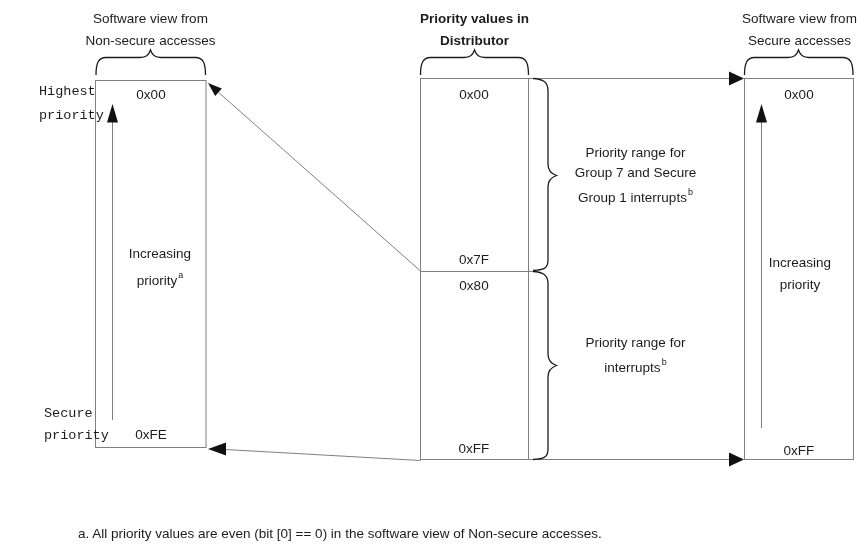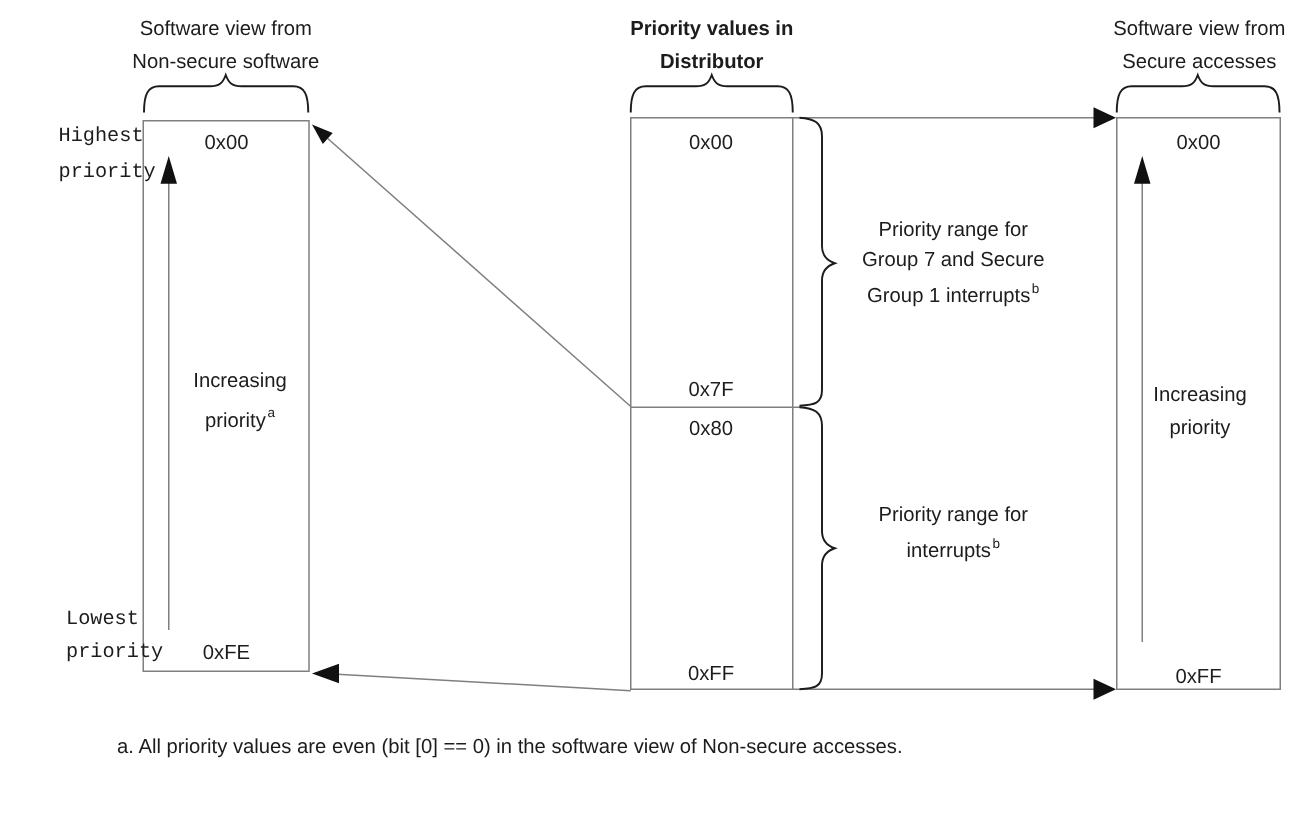--- a/index.html
+++ b/index.html
@@ -11,21 +11,21 @@
     color:#1c1c1c;
     overflow:hidden;
   }
   .canvas svg{position:absolute;left:0;top:0;}
   .txt{position:absolute;font-size:13.5px;line-height:21px;white-space:nowrap;}
   .ctr{text-align:center;}
   .hdr{line-height:22px;}
   .side-label{line-height:24px;font-family:Liberation Mono, monospace;}
   .rangelbl{line-height:20px;}
   sup.fn{font-size:9px;position:relative;top:-1px;vertical-align:super;margin-left:1px;}
-  .footnote{position:absolute;font-size:13.5px;white-space:nowrap;}
+  .footnote{position:absolute;font-size:13.5px;white-space:nowrap;margin-top:36px;}
 </style>
 </head>
 <body>
 
 <div class="canvas">
 
   <svg width="866" height="559" viewBox="0 0 866 559">
 
     <rect x="95.5" y="80.5" width="110.5" height="367" fill="none" stroke="#7f7f7f" stroke-width="1"></rect>
     <rect x="420.5" y="78.5" width="108" height="381" fill="none" stroke="#7f7f7f" stroke-width="1"></rect>
@@ -53,37 +53,37 @@
     <path d="M96 75 C96 63 98.5 57.5 106 57.5 L140 57.5 C146 57.5 148.5 55.5 150.5 50 C152.5 55.5 155 57.5 161 57.5 L195.5 57.5 C203 57.5 205.5 63 205.5 75" stroke="#1c1c1c" stroke-width="1.3" fill="none"></path>
     <path d="M420.5 75 C420.5 63 423 57.5 430.5 57.5 L464 57.5 C470 57.5 472.5 55.5 474.5 50 C476.5 55.5 479 57.5 485 57.5 L518.5 57.5 C526 57.5 528.5 63 528.5 75" stroke="#1c1c1c" stroke-width="1.3" fill="none"></path>
     <path d="M744.5 75 C744.5 63 747 57.5 754.5 57.5 L788 57.5 C794 57.5 796.5 55.5 798.5 50 C800.5 55.5 803 57.5 809 57.5 L843 57.5 C850.5 57.5 853 63 853 75" stroke="#1c1c1c" stroke-width="1.3" fill="none"></path>
 
     <path d="M533 78.5 C543 79 548 82 548 91 L548 164 C548 170 550.5 173.5 556.5 175.5 C550.5 177.5 548 181 548 187 L548 260 C548 269 543 270 533 270.5" stroke="#1c1c1c" stroke-width="1.3" fill="none"></path>
     <path d="M533 271.5 C543 272 548 275 548 284 L548 354 C548 360 550.5 363.5 556.5 365.5 C550.5 367.5 548 371 548 377 L548 449 C548 458 543 459 533 459.5" stroke="#1c1c1c" stroke-width="1.3" fill="none"></path>
   </svg>
 
   <div class="txt ctr hdr" style="left:58px;top:8px;width:185px;">
     <div>Software view from</div>
-    <div>Non-secure software</div>
+    <div>Non-secure accesses</div>
   </div>
   <div class="txt ctr hdr" style="left:382px;top:8px;width:185px;font-weight:bold;">
     <div>Priority values in</div>
     <div>Distributor</div>
   </div>
   <div class="txt ctr hdr" style="left:707px;top:8px;width:185px;">
     <div>Software view from</div>
     <div>Secure accesses</div>
   </div>
 
   <div class="txt side-label" style="left:39px;top:80px;">
     <div>Highest</div>
     <div>priority</div>
   </div>
   <div class="txt side-label" style="left:44px;top:403px;line-height:22px;">
-    <div>Lowest</div>
+    <div>Secure</div>
     <div>priority</div>
   </div>
 
   <div class="txt ctr" style="left:121px;top:84px;width:60px;">0x00</div>
   <div class="txt ctr" style="left:121px;top:424px;width:60px;">0xFE</div>
   <div class="txt ctr" style="left:115px;top:243px;width:90px;line-height:22px;">
     <div>Increasing</div>
     <div><span>priority</span><sup class="fn">a</sup></div>
   </div>
 

